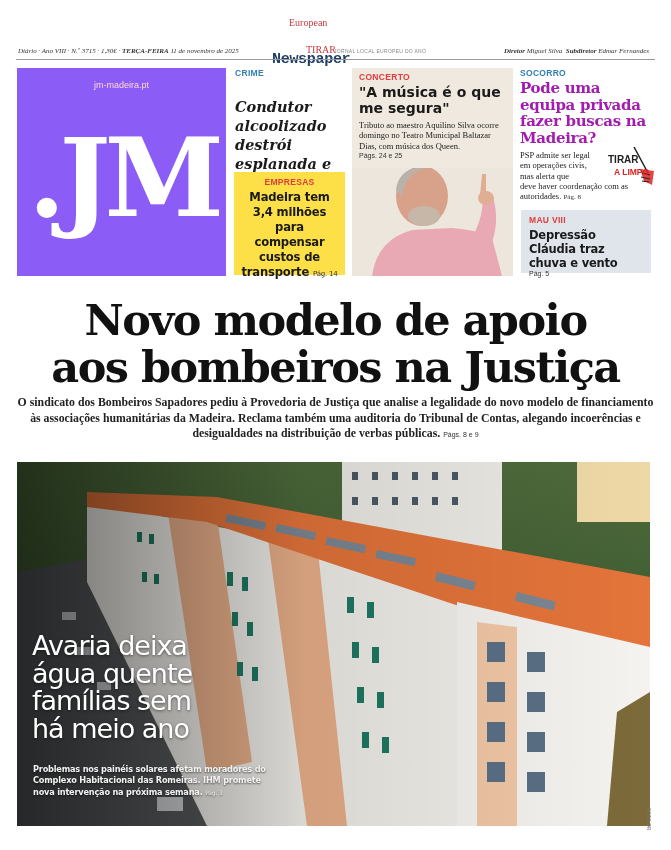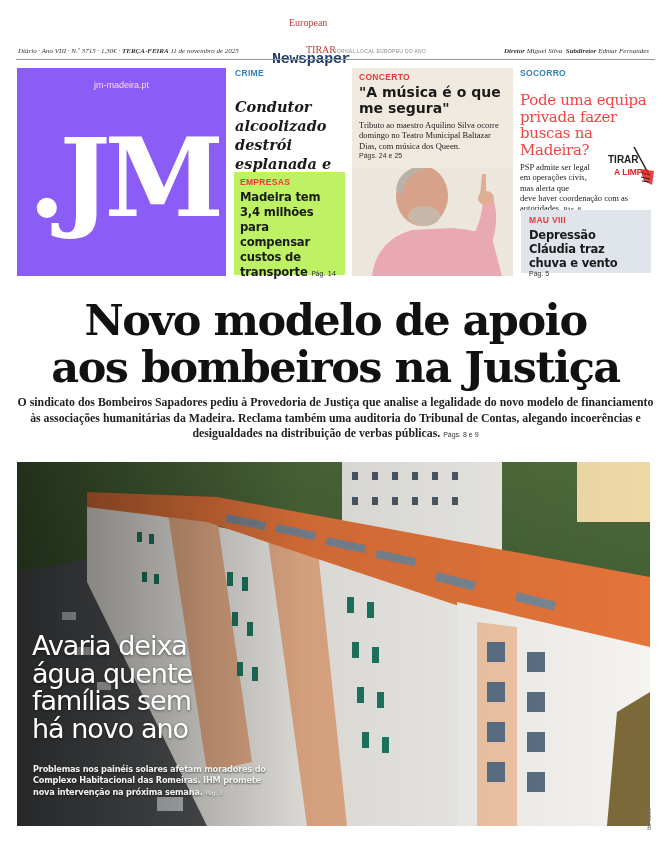--- a/index.html
+++ b/index.html
@@ -26,32 +26,32 @@
 
   
   .kicker { font-size: 8.5px; font-weight: bold; letter-spacing: 0.3px; }
   .k-blue { color: #2f7fb6; }
   .k-red { color: #e23b3b; }
   .pg { font-size: 7px; font-weight: normal; color: #333; }
 
   .t-crime { position: absolute; left: 235px; top: 68px; width: 110px; }
   .t-crime .h { font-family: "DejaVu Serif", serif; font-weight: bold; font-size: 14.5px; line-height: 19px; margin-top: 19px; color: #1a1a1a; font-style: italic; }
 
-  .t-emp { position: absolute; left: 234px; top: 172px; width: 111px; height: 103px; background: #bef264; padding: 5px 6px; }
+  .t-emp { position: absolute; left: 234px; top: 172px; width: 111px; height: 103px; background: #fde047; padding: 5px 6px; text-align: center; }
   .t-emp .h { font-family: "DejaVu Sans", sans-serif; font-weight: bold; font-size: 11.6px; line-height: 15px; margin-top: 3px; color: #1a1a1a; letter-spacing: -0.2px; }
 
   .t-conc { position: absolute; left: 352px; top: 68px; width: 161px; height: 208px; background: #efe9df; overflow: hidden; }
   .t-conc .in { position: absolute; left: 7px; top: 4px; width: 150px; }
   .t-conc .h { font-family: "DejaVu Sans", sans-serif; font-weight: bold; font-size: 14px; line-height: 16px; margin-top: 2px; color: #1a1a1a; }
   .t-conc .b { font-family: "Liberation Serif", serif; font-size: 8.5px; line-height: 10.3px; margin-top: 4px; color: #222; }
   .t-conc .p { font-size: 7px; margin-top: 1px; color: #333; }
   .portrait { position: absolute; left: 0; top: 100px; width: 161px; height: 108px; }
 
   .t-soc { position: absolute; left: 520px; top: 68px; width: 135px; }
-  .t-soc .h { font-family: "DejaVu Serif", serif; font-weight: normal; font-size: 15px; line-height: 16.5px; margin-top: 14px; color: #ef4444; letter-spacing: -0.3px; }
+  .t-soc .h { font-family: "DejaVu Serif", serif; font-weight: bold; font-size: 15px; line-height: 16.5px; margin-top: 2px; color: #a21caf; letter-spacing: -0.3px; }
   .t-soc .b { font-family: "Liberation Serif", serif; font-size: 8.5px; line-height: 10.3px; margin-top: 4px; color: #222; width: 78px; }
   .t-soc .b2 { font-family: "Liberation Serif", serif; font-size: 8.5px; line-height: 10.3px; color: #222; width: 135px; }
   .tirar { position: absolute; left: 604px; top: 147px; width: 50px; height: 38px; }
 
   .t-mau { position: absolute; left: 521px; top: 210px; width: 130px; height: 63px; background: #dfe5ea; padding: 5px 8px; }
   .t-mau .h { font-family: "DejaVu Sans", sans-serif; font-weight: bold; font-size: 11.5px; line-height: 14px; margin-top: 3px; color: #1a1a1a; letter-spacing: -0.2px; }
 
   
   .headline { position: absolute; left: 0; top: 281px; width: 671px; text-align: center; font-family: "DejaVu Serif", serif; font-weight: bold; font-size: 43px; line-height: 47px; color: #111; letter-spacing: -1.5px; margin-top: 16px; }
   .lead { position: absolute; left: 14px; top: 395px; width: 643px; text-align: center; font-family: "Liberation Serif", serif; font-weight: bold; font-size: 11.8px; line-height: 15.5px; color: #222; }
@@ -236,19 +236,19 @@
         <rect x="80" y="220" width="14" height="8"></rect>
         <rect x="140" y="335" width="26" height="14"></rect>
       </g>
 
     <rect width="633" height="364" fill="url(#shade)"></rect>
   </svg>
   <div class="photo-hed">
     <div>Avaria deixa</div>
     <div>água quente</div>
     <div>famílias sem</div>
-    <div>há novo ano</div>
+    <div>há meio ano</div>
   </div>
   <div class="photo-sub">
     <span>Problemas nos painéis solares afetam moradores do Complexo Habitacional das Romeiras. IHM promete nova intervenção na próxima semana.</span> <span class="pg">Pág. 3</span>
   </div>
 </div>
 <div class="credit">FOTO DR</div>
 
 </body></html>

